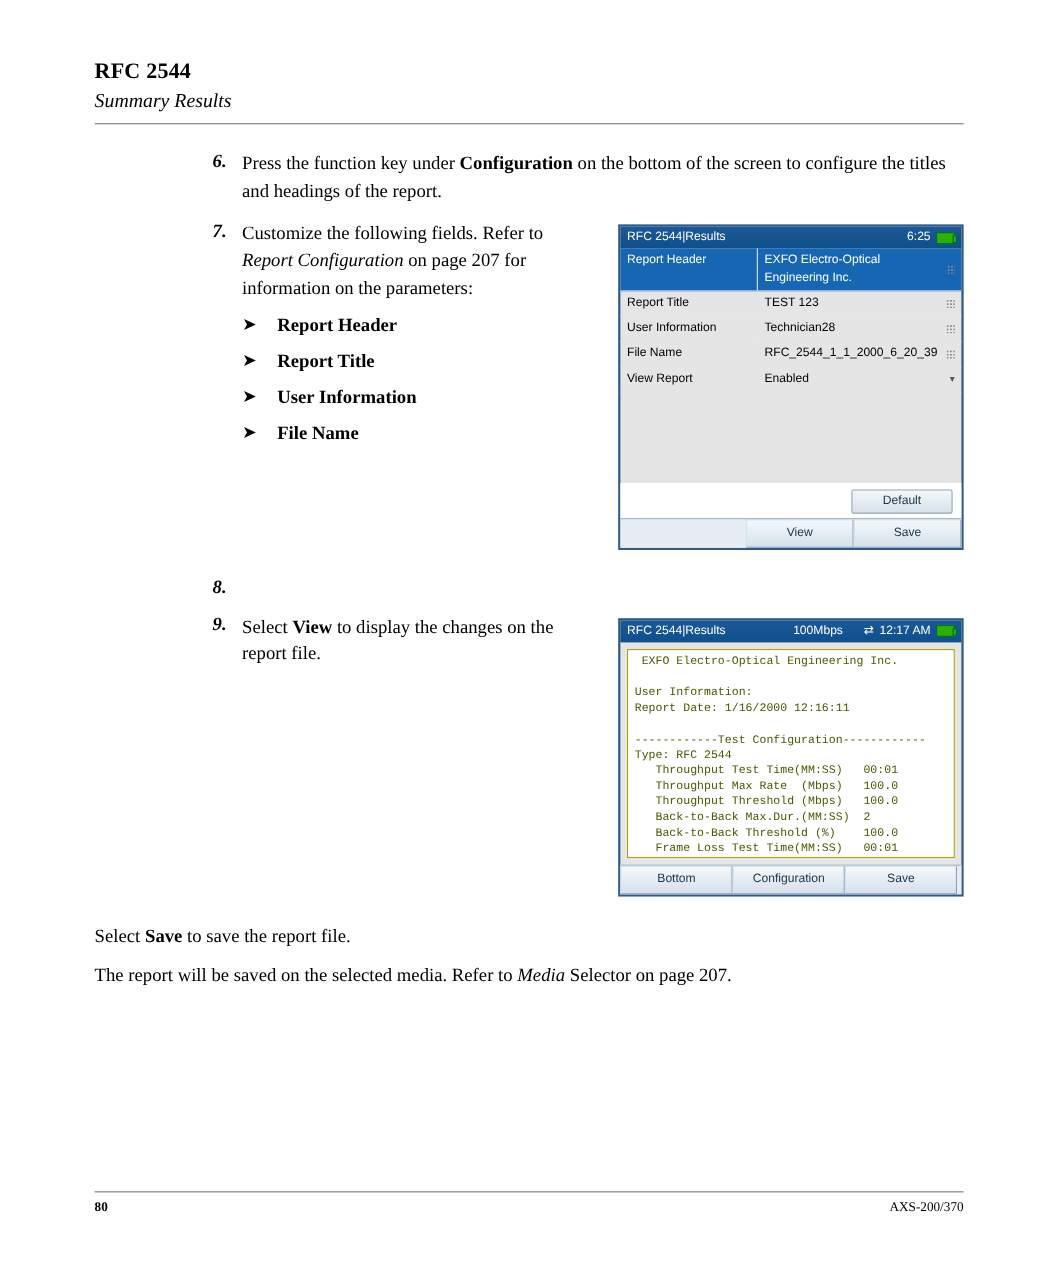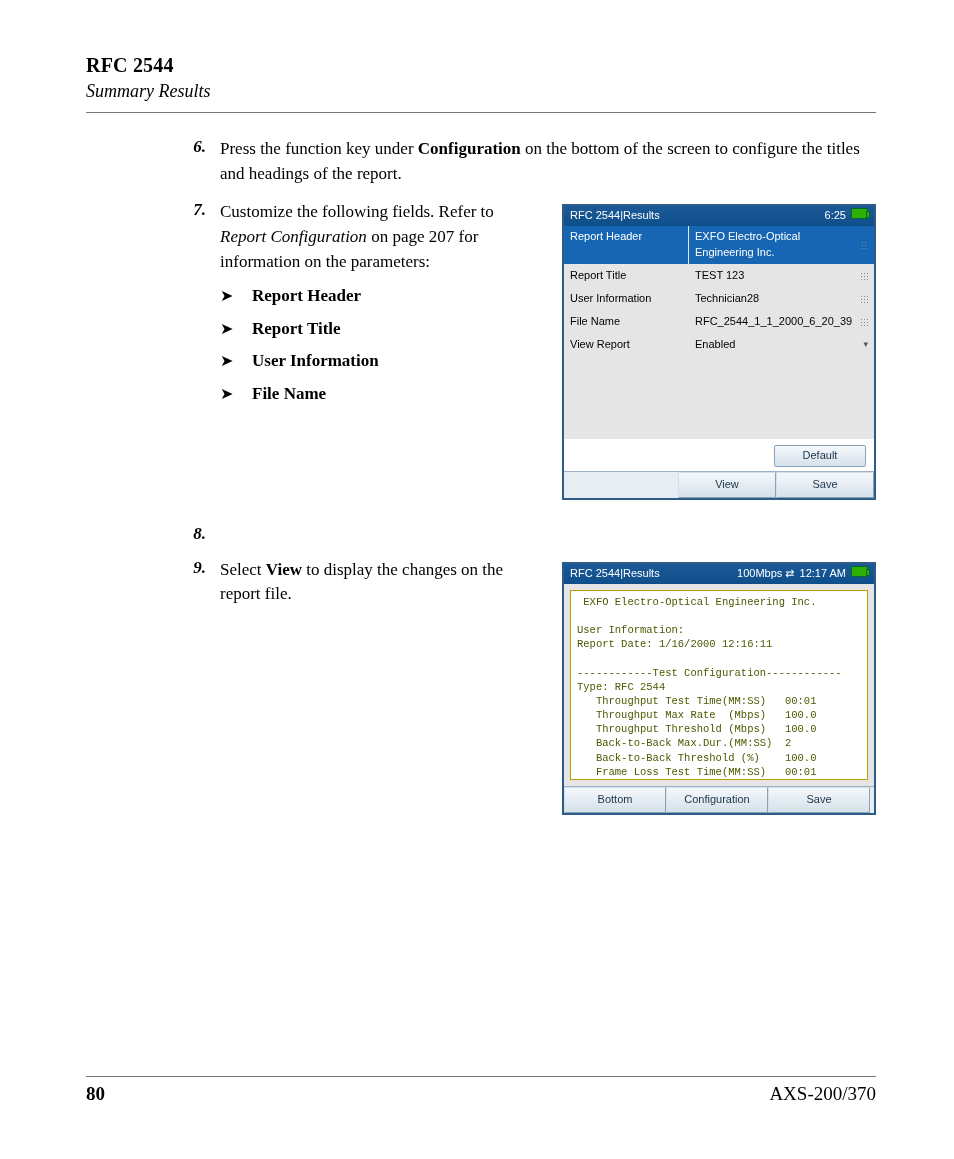--- a/index.html
+++ b/index.html
@@ -13,44 +13,44 @@
   .body{flex:1;font-size:17px;line-height:1.45}
   .body b{font-weight:700;font-family:Georgia,serif}
   .body em{font-style:italic}
   ul.bullets{list-style:none;margin:10px 0 0 0;padding:0}
   ul.bullets>li{position:relative;padding-left:32px;margin:8px 0;font-size:17px;line-height:1.45}
   ul.bullets>li::before{content:"➤";position:absolute;left:0;top:0;font-size:16px}
   .float-right{float:right;margin:4px 0 10px 18px}
   .screen{border:2px solid #2d5b8a;background:#e5e5e5;font-family:Tahoma,Arial,sans-serif;font-size:11px;color:#000}
   .scr1{width:310px}
   .titlebar{background:linear-gradient(#1b5a97,#0e4e8b);color:#fff;display:flex;align-items:center;justify-content:space-between;padding:2px 6px;font-size:11px}
-  .titlebar .t-right{display:flex;align-items:flex-start;gap:5px}
+  .titlebar .t-right{display:flex;align-items:center;gap:5px}
   .batt{display:inline-block;width:15px;height:9px;background:#2db000;border:1px solid #063;position:relative}
   .batt::after{content:"";position:absolute;right:-3px;top:2px;width:2px;height:5px;background:#2db000;border:1px solid #063}
   .row{display:flex;border-bottom:1px solid #e3e7eb}
   .row .lab{width:112px;padding:3px 6px;border-right:1px solid #e3e7eb}
   .row .val{flex:1;padding:3px 6px;display:flex;align-items:center;justify-content:space-between}
   .row.sel{background:#1766b3;color:#fff}
   .grip{display:inline-block;width:8px;height:8px;background-image:radial-gradient(#888 .7px,transparent .7px);background-size:3px 3px}
   .chev{font-size:9px;color:#555}
   .scr1 .blank{height:82px}
   .btnrow{display:flex;border-top:1px solid #9fb2c3;background:#e7edf3}
   .btnrow .sp{flex:1}
   .btnrow .btn{min-width:96px;text-align:center;padding:4px 0;border:1px solid #8aa2b8;border-top:1px solid #cfe0ee;border-left:1px solid #cfe0ee;background:linear-gradient(#f4f8fb,#d6e1ea);font-size:11px;color:#1a3348}
   .def-wrap{display:flex;justify-content:flex-end;padding:6px 8px 4px 0;background:#fff}
   .def-btn{min-width:70px;text-align:center;padding:2px 10px;border:1px solid #8aa2b8;background:linear-gradient(#f4f8fb,#d6e1ea);font-size:11px;color:#1a3348;border-radius:2px}
   .scr2{width:310px}
   .reportbox{margin:6px;border:1px solid #b8a000;background:#fff;color:#4a5a00;font-family:"Courier New",monospace;font-size:10.5px;line-height:1.35;padding:4px 6px;height:180px;white-space:pre;overflow:hidden}
   .btnrow3 .btn{min-width:100px}
-  .link{display:inline-flex;align-items:center;gap:3px}
+  .link{display:inline-flex;align-items:center;gap:19px}
   .link-icon{font-size:11px}
   .clear{clear:both}
   .footer{position:absolute;left:86px;right:78px;bottom:54px}
   .footer .frule{border:none;border-top:1.3px solid #777;margin:0 0 6px 0}
-  .footer .row2{display:flex;justify-content:space-between;font-size:19px}
+  .footer .row2{display:flex;justify-content:space-between;font-size:12px}
   .footer .pg{font-weight:700}
 </style>
 </head>
 <body>
 
 <div class="page">
   <div class="chapter">RFC 2544</div>
   <div class="section">Summary Results</div>
   <hr class="rule">
 
@@ -171,20 +171,27 @@
             <div class="btn">Configuration</div>
             <div class="btn">Save</div>
           </div>
         </div>
 
         <span>Select </span><b>View</b><span> to display the changes on the report file.</span>
       </div>
     </li>
 
     <li>
+      <div class="body">
+        <span>Select </span><b>Save</b><span> to save the report file.</span>
+        <p style="margin:12px 0 0 0">
+          <span>The report will be saved on the selected media. Refer to </span><em>Media</em><span> Selector on page 207.</span>
+        </p>
+        <div class="clear"></div>
+      </div>
     </li>
   </ol>
 
   <div class="footer">
     <hr class="frule">
     <div class="row2">
       <span class="pg">80</span>
       <span>AXS-200/370</span>
     </div>
   </div>

